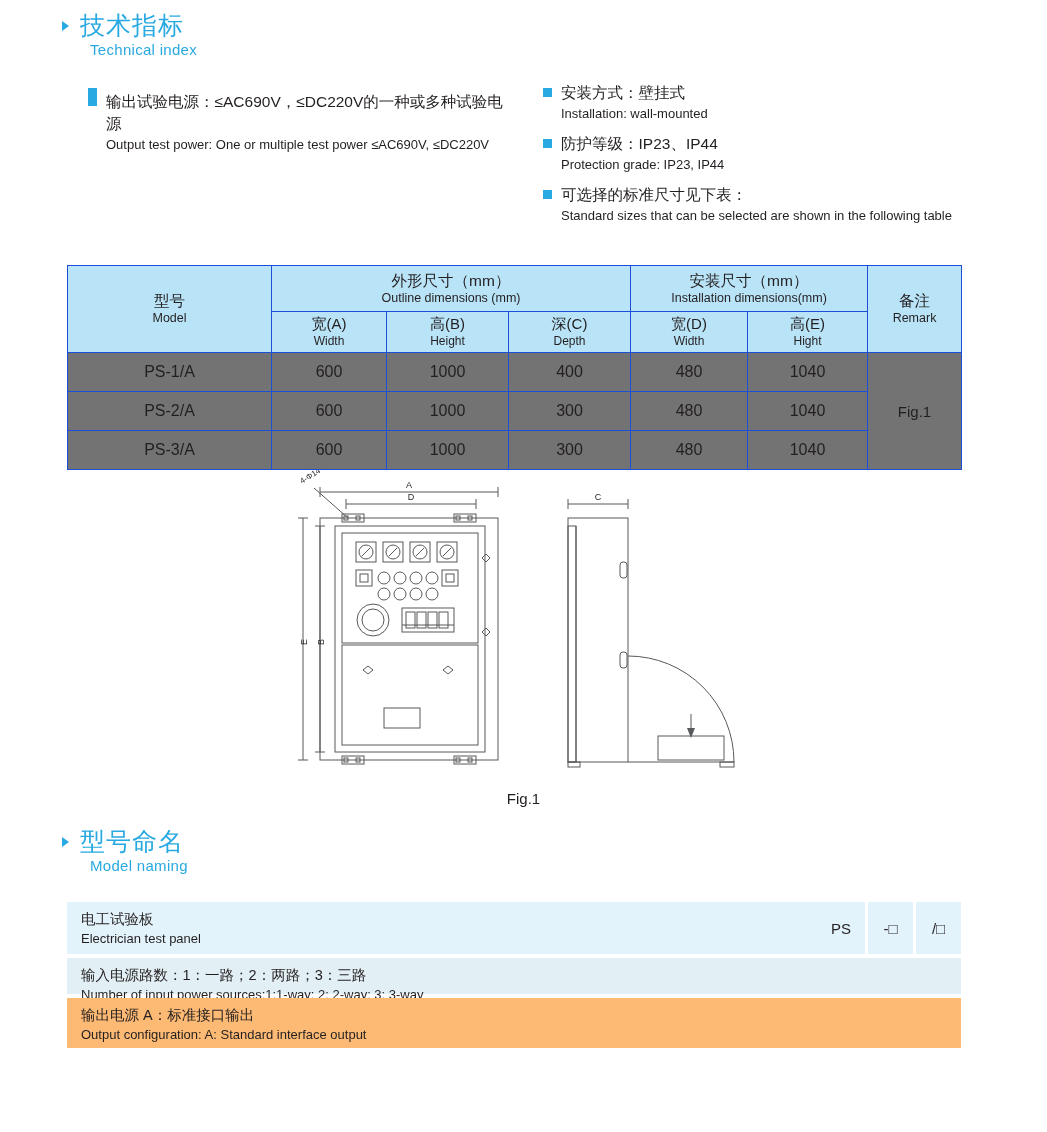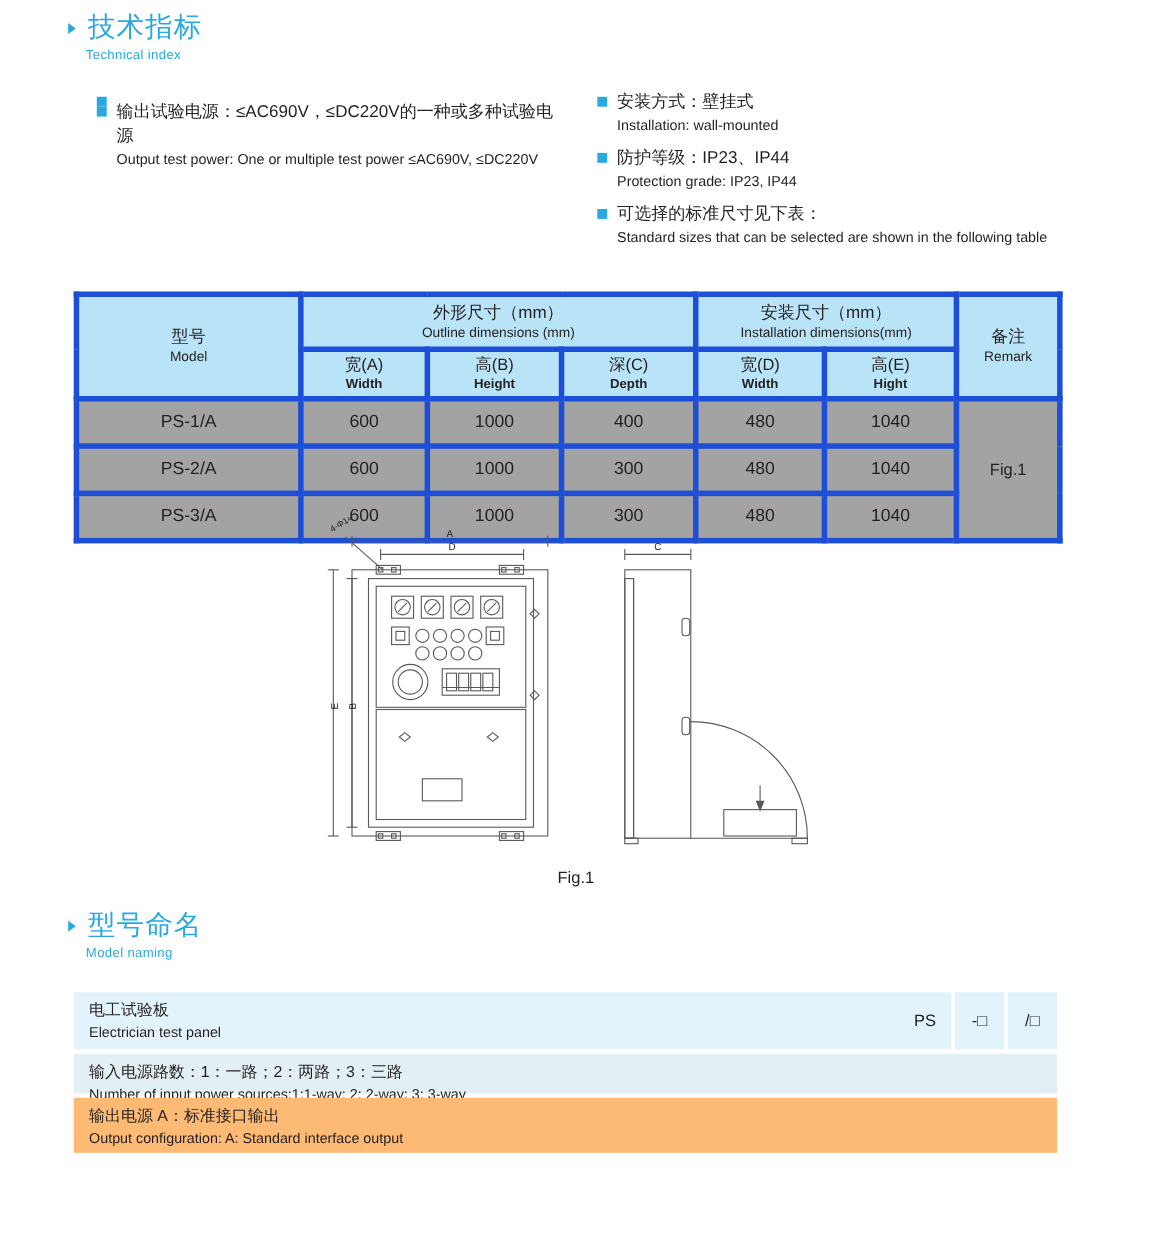--- a/index.html
+++ b/index.html
@@ -38,22 +38,22 @@
   }
   .section-head .cn {
     margin-left: 22px;
     font-size: 25px;
     font-weight: normal;
     color: #29a9e1;
     letter-spacing: 1px;
     line-height: 30px;
   }
   .section-head .en {
-    margin-left: 20px;
-    font-size: 12px;
+    margin-left: 32px;
+    font-size: 15px;
     color: #29a9e1;
     line-height: 20px;
     letter-spacing: 0.3px;
   }
 
   
   .spec-col {
     position: absolute;
     font-size: 0;
   }
@@ -85,21 +85,21 @@
   
   .dim-table {
     position: absolute;
     left: 67px;
     top: 265px;
     width: 894px;
     border-collapse: collapse;
     table-layout: fixed;
   }
   .dim-table th, .dim-table td {
-    border: 5px solid #1d4ed8;
+    border: 1px solid #1d4ed8;
     text-align: center;
     vertical-align: middle;
     color: #231f20;
     font-weight: normal;
   }
   .dim-table thead th {
     background: #b9e3f7;
   }
   .dim-table .hrow1 th { height: 43px; }
   .dim-table .hrow2 th { height: 38px; }
@@ -115,24 +115,23 @@
   }
   .dim-table .sub-cn {
     display: block;
     font-size: 15px;
     line-height: 18px;
   }
   .dim-table .sub-en {
     display: block;
     font-size: 12px;
     line-height: 16px;
-    font-weight: bold;
   }
   .dim-table tbody td {
-    background: #a3a3a3;
+    background: #737373;
     height: 36px;
     font-size: 16px;
   }
   .dim-table tbody td.remark {
     font-size: 15px;
   }
 
   
   .drawing {
     position: absolute;

